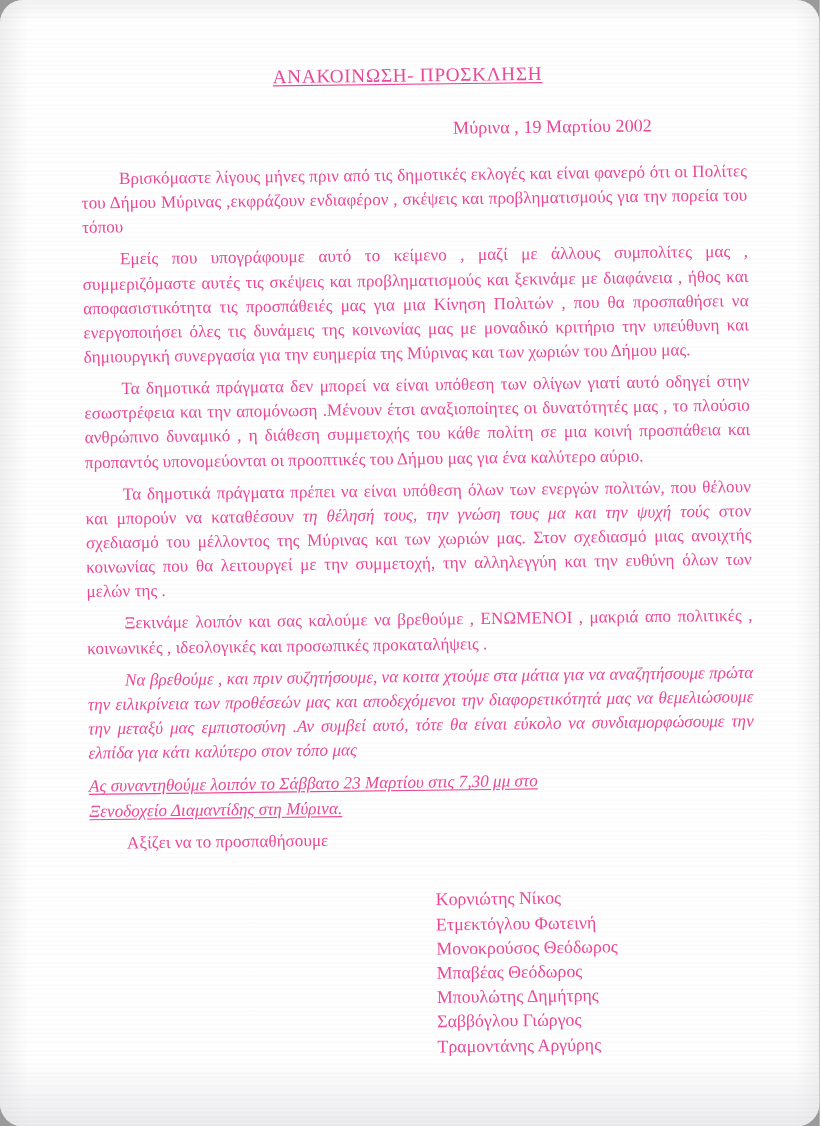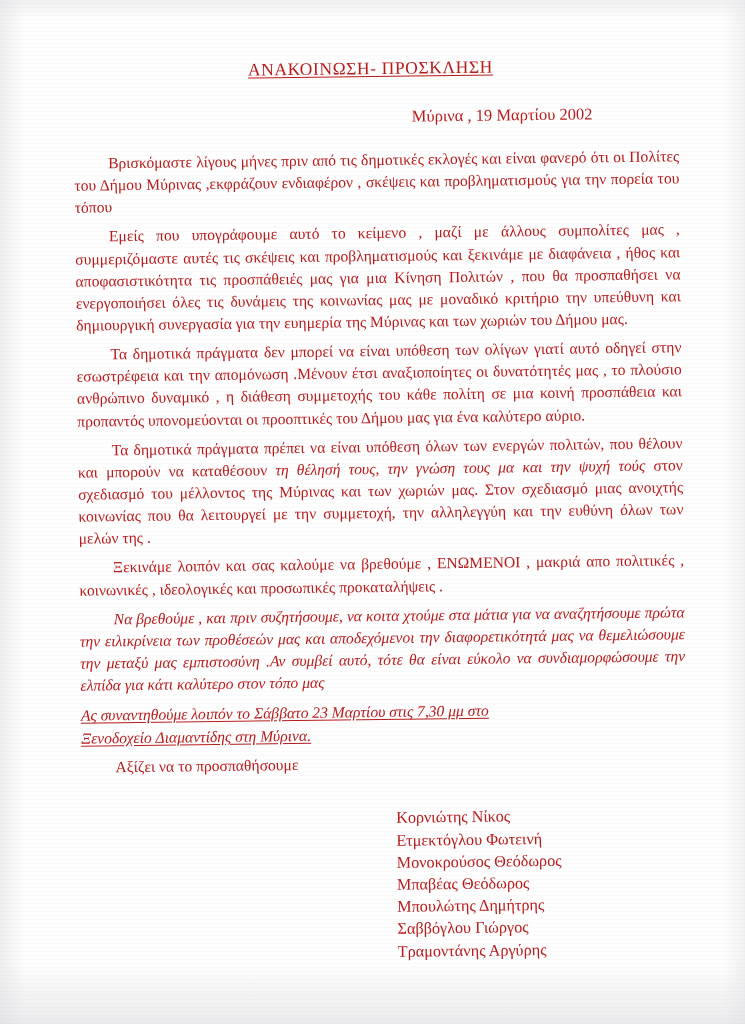--- a/index.html
+++ b/index.html
@@ -7,21 +7,22 @@
     padding: 0;
     background: #9a9a9a;
   }
   .page {
     position: relative;
     width: 745px;
     height: 1024px;
     background: #ffffff;
     overflow: hidden;
     font-family: "Liberation Serif", serif;
-    color: #b91c1c;
+    color: #ec4899;
+    border-radius: 21px;
   }
   
   .scan-tint {
     position: absolute;
     inset: 0;
     background:
       linear-gradient(90deg, rgba(225,225,228,0.55) 0px, rgba(255,255,255,0) 26px),
       linear-gradient(270deg, rgba(225,225,228,0.45) 0px, rgba(255,255,255,0) 22px),
       linear-gradient(180deg, rgba(228,228,231,0.5) 0px, rgba(255,255,255,0) 20px),
       linear-gradient(0deg, rgba(222,222,226,0.6) 0px, rgba(255,255,255,0) 60px);

